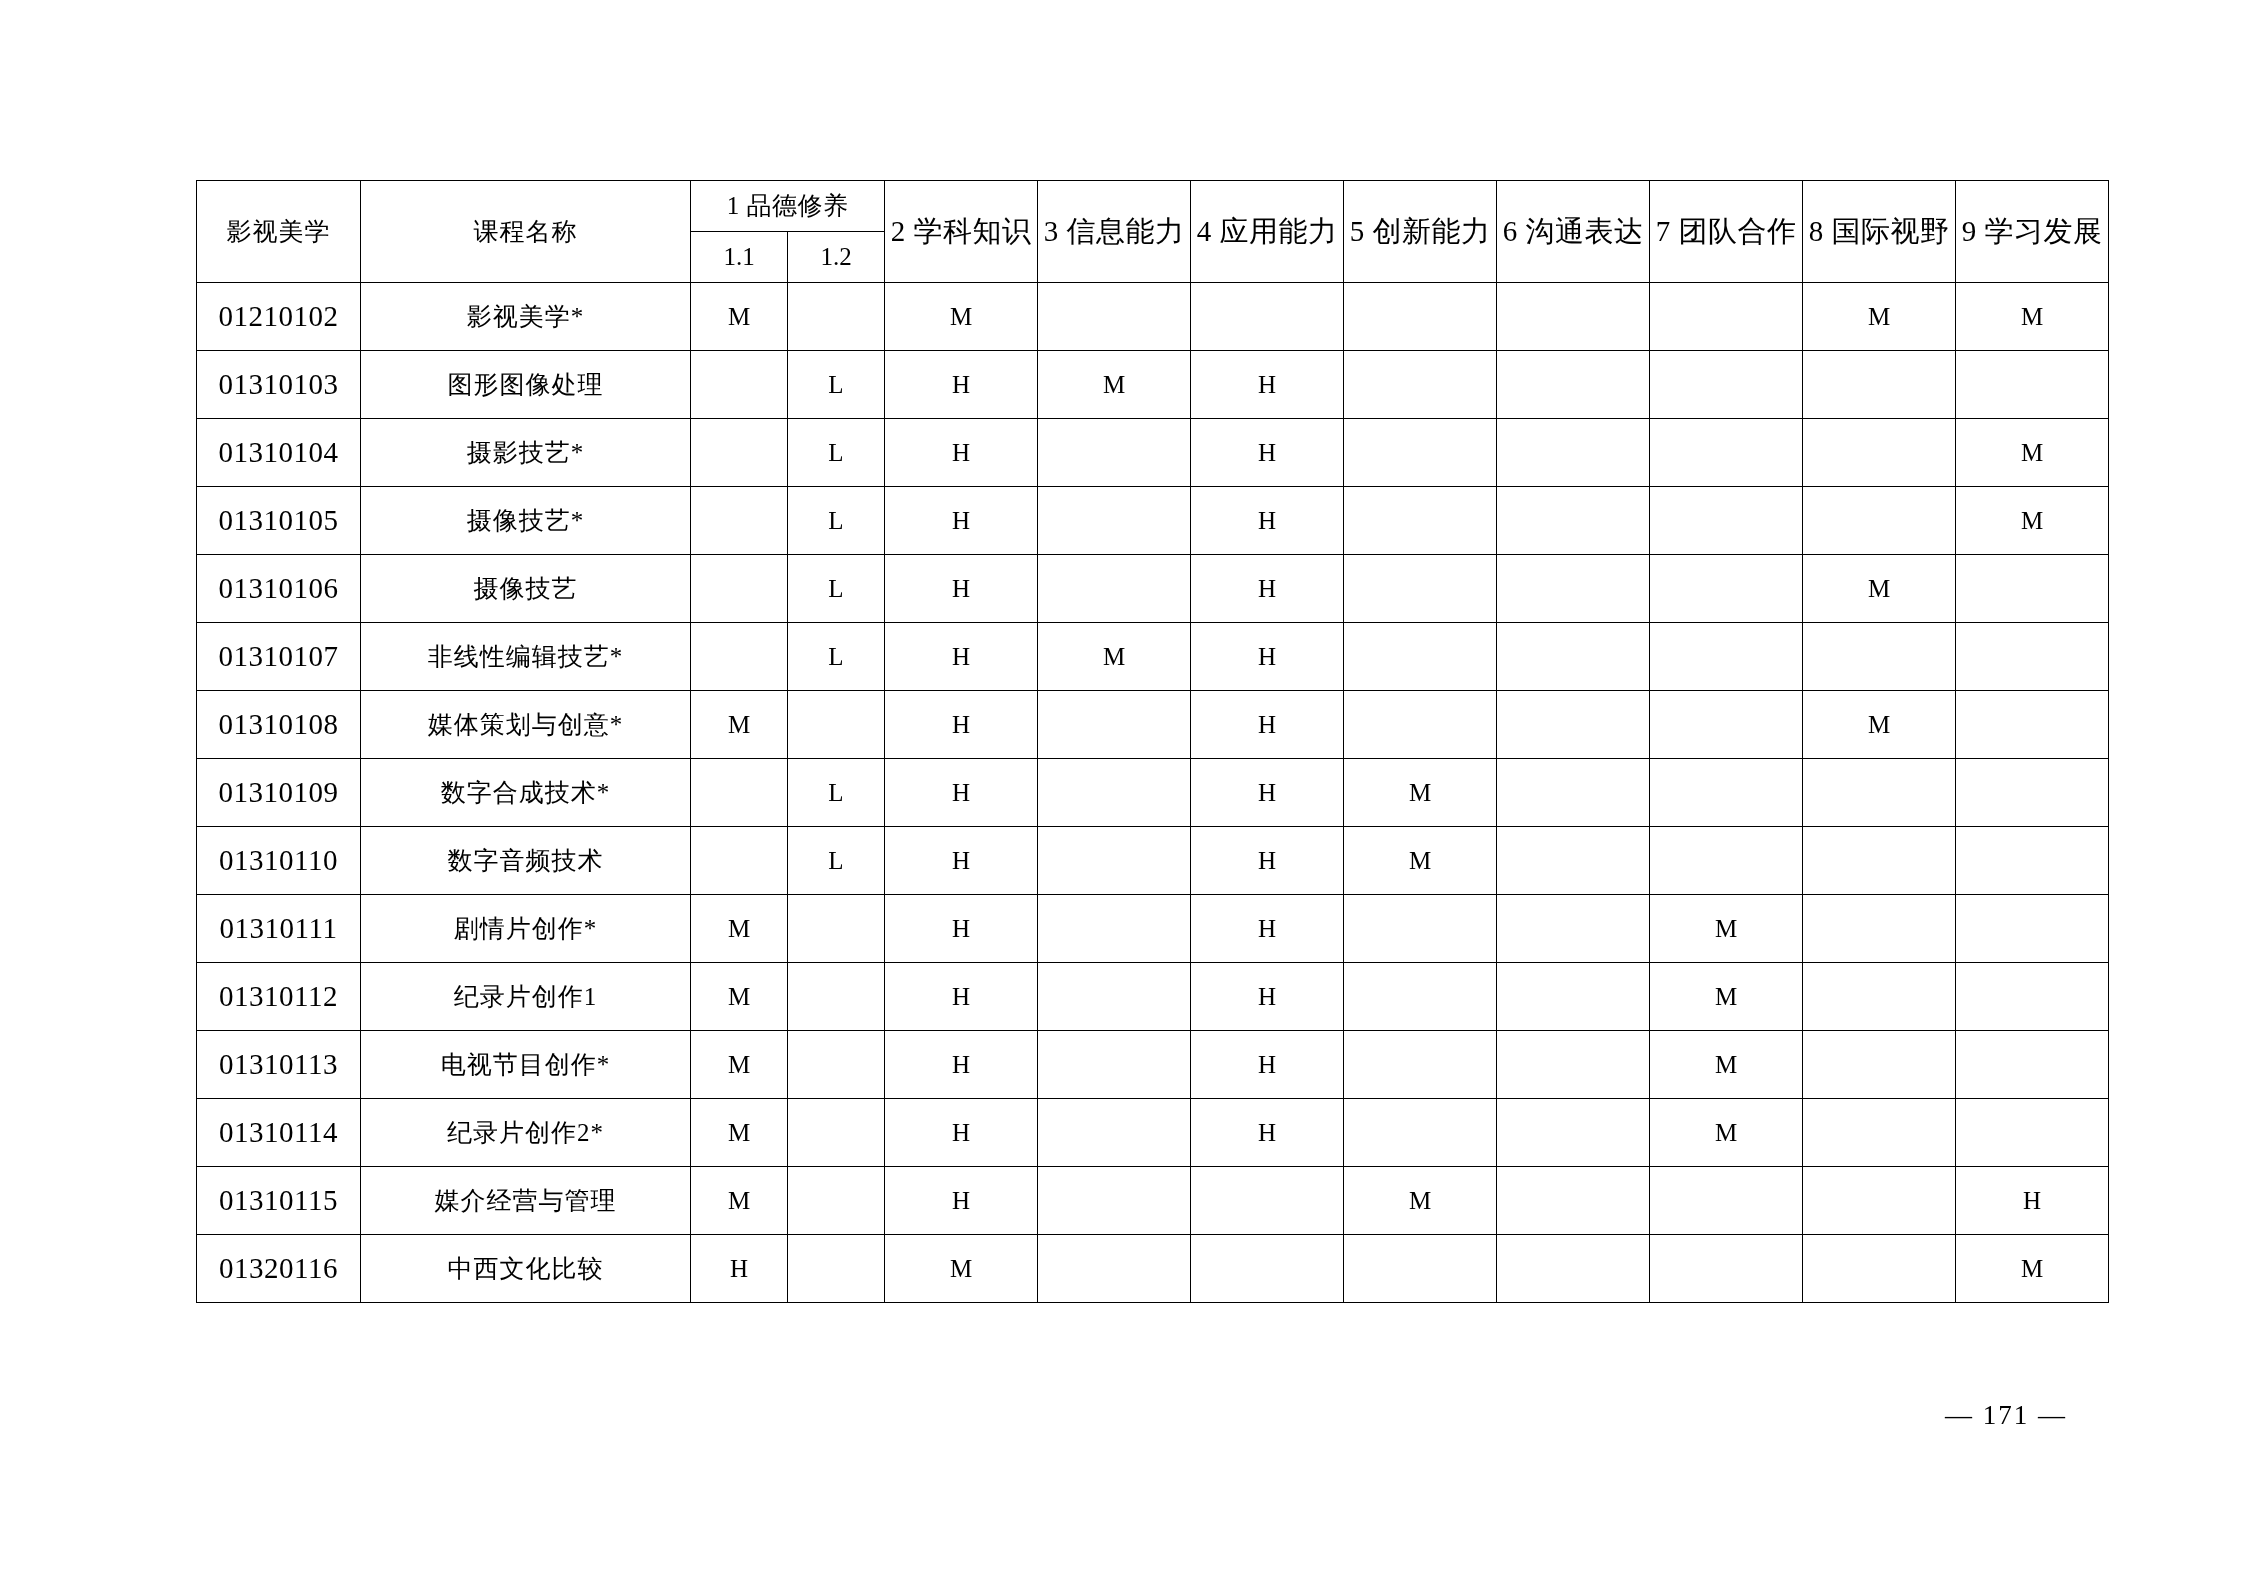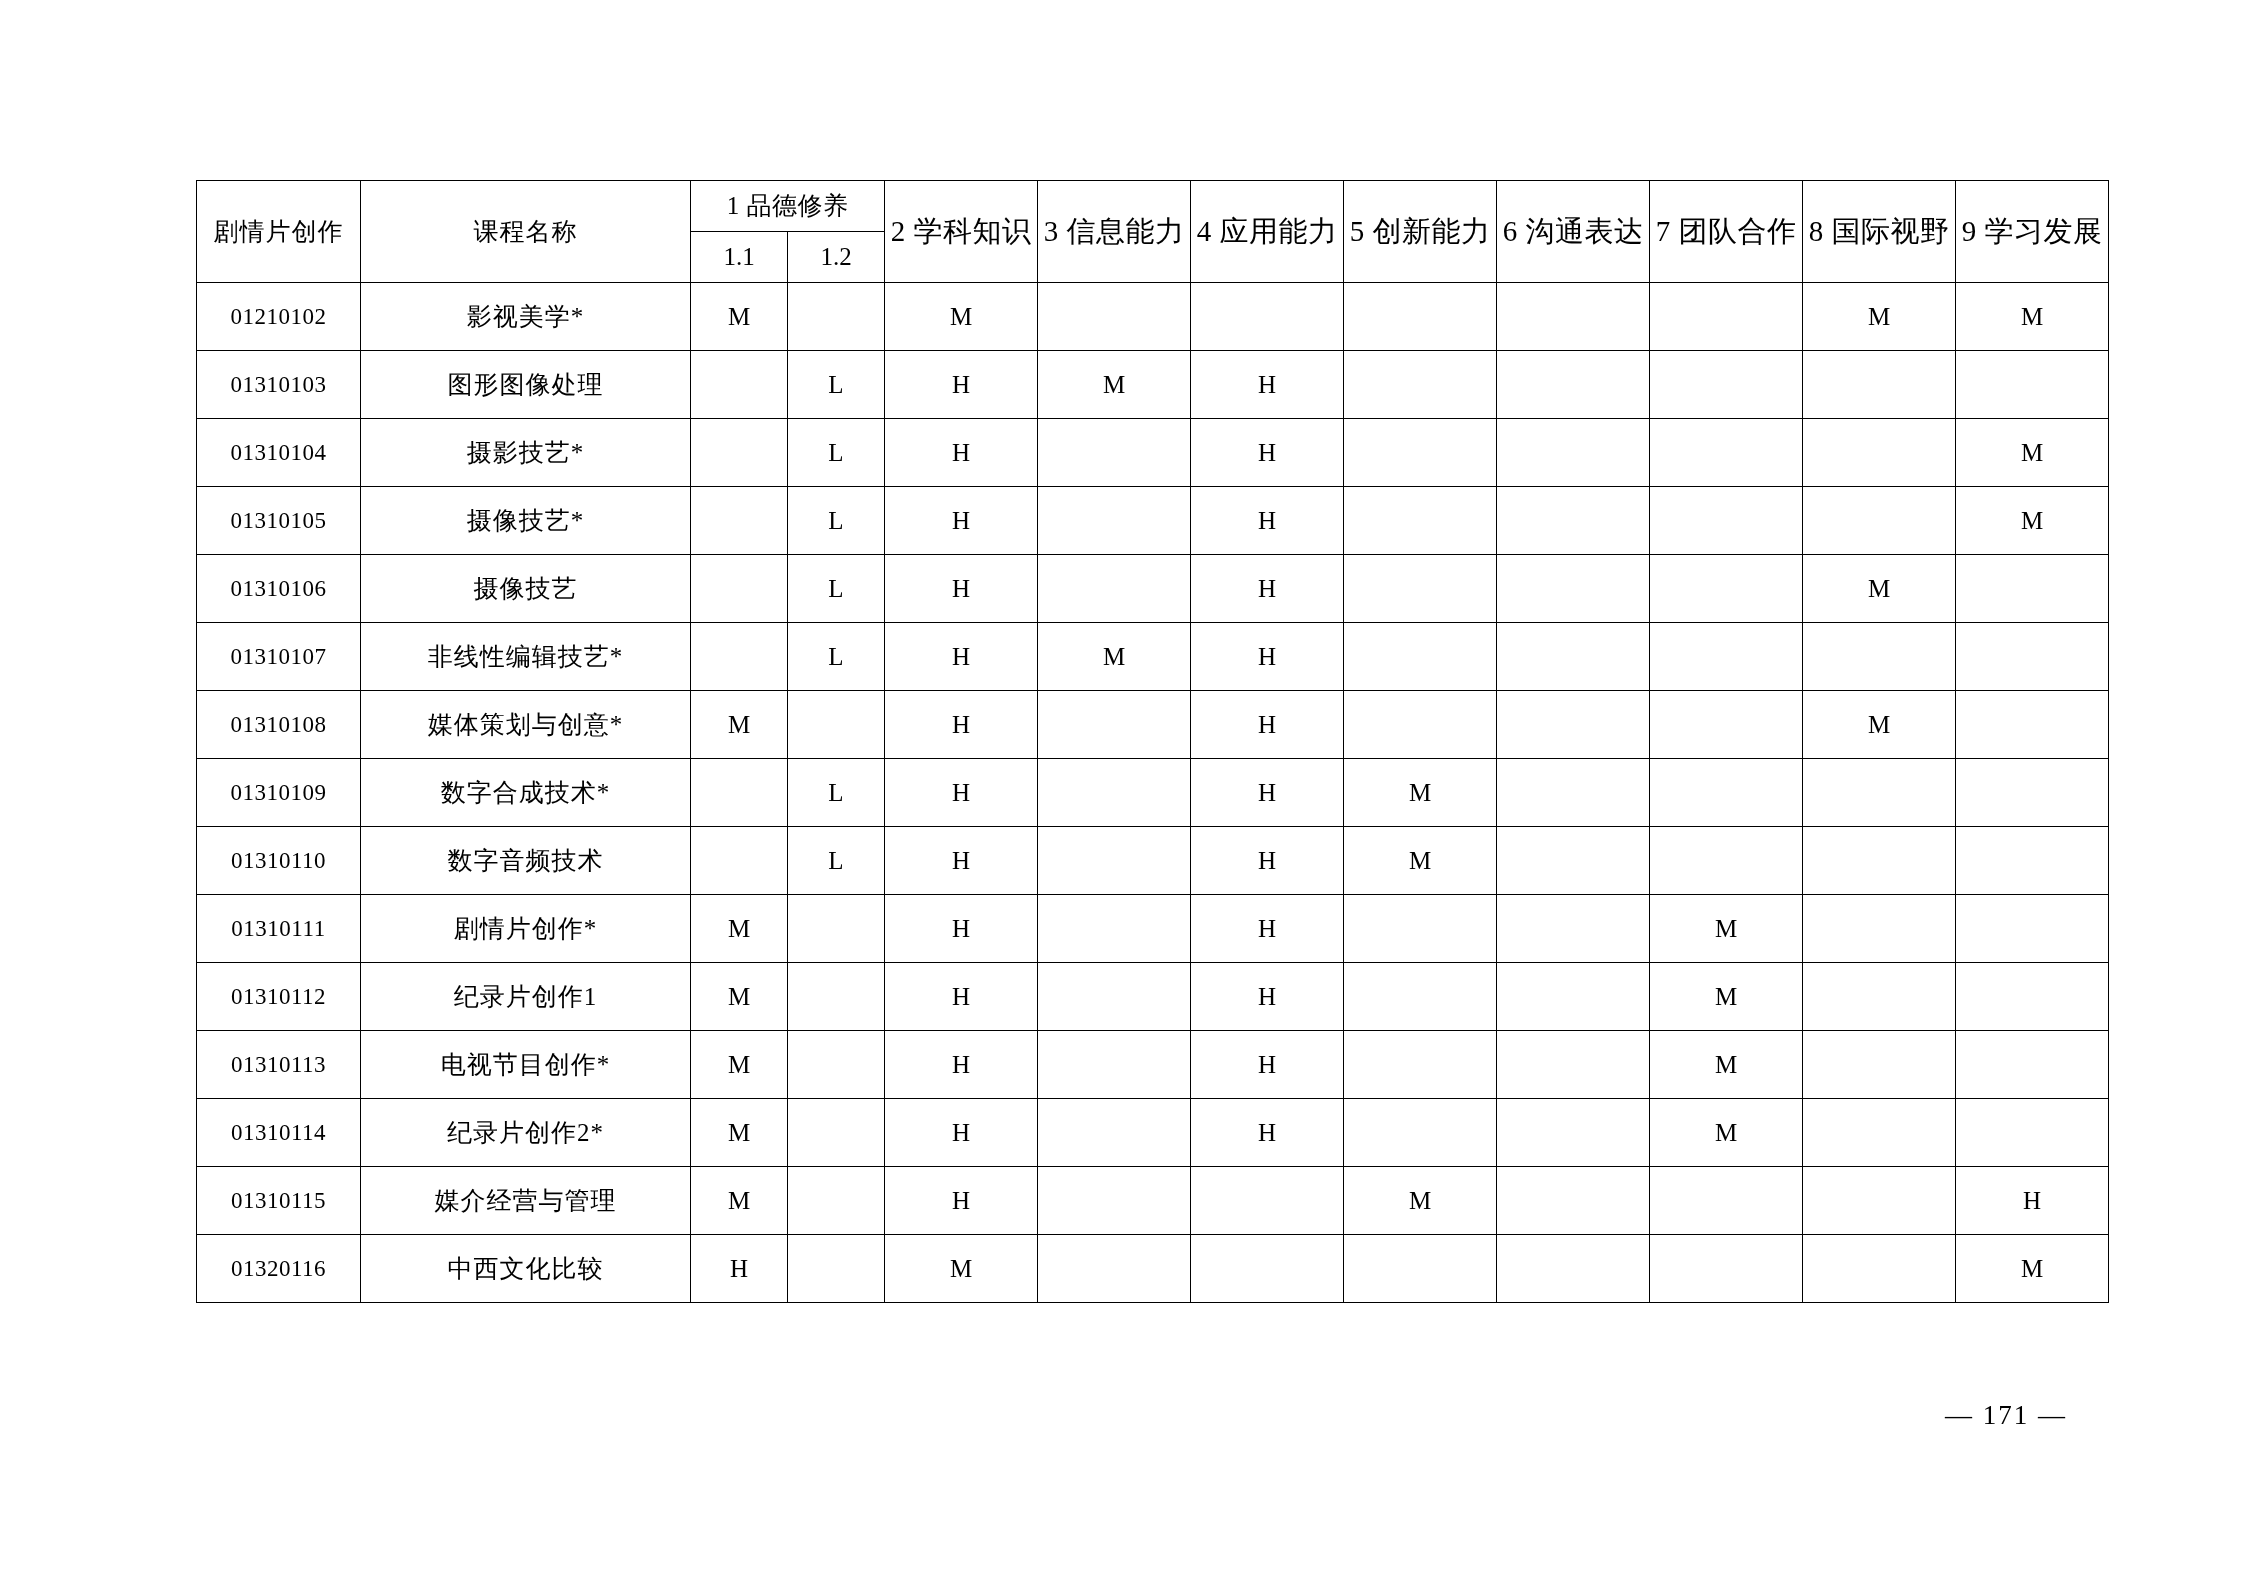--- a/index.html
+++ b/index.html
@@ -62,21 +62,21 @@
   thead th.head-dim {
     height: 100px;
     font-size: 29px;
     letter-spacing: 0.5px;
   }
   tbody td {
     height: 67px;
     font-size: 25px;
   }
   tbody td.code-cell {
-    font-size: 23px;
+    font-size: 29px;
     letter-spacing: 0.5px;
   }
   tbody td.name-cell {
     font-size: 25px;
     letter-spacing: 1px;
   }
   tbody td.mark {
     font-size: 25px;
   }
   .page-footer {
@@ -104,21 +104,21 @@
       <col class="c-g">
       <col class="c-g">
       <col class="c-g">
       <col class="c-g">
       <col class="c-g">
       <col class="c-g">
       <col class="c-g">
     </colgroup>
     <thead>
       <tr>
-        <th class="head-code" rowspan="2">剧情片创作</th>
+        <th class="head-code" rowspan="2">影视美学</th>
         <th class="head-name" rowspan="2">课程名称</th>
         <th class="head-group" colspan="2">1 品德修养</th>
         <th class="head-dim" rowspan="2">2 学科知识</th>
         <th class="head-dim" rowspan="2">3 信息能力</th>
         <th class="head-dim" rowspan="2">4 应用能力</th>
         <th class="head-dim" rowspan="2">5 创新能力</th>
         <th class="head-dim" rowspan="2">6 沟通表达</th>
         <th class="head-dim" rowspan="2">7 团队合作</th>
         <th class="head-dim" rowspan="2">8 国际视野</th>
         <th class="head-dim" rowspan="2">9 学习发展</th>

